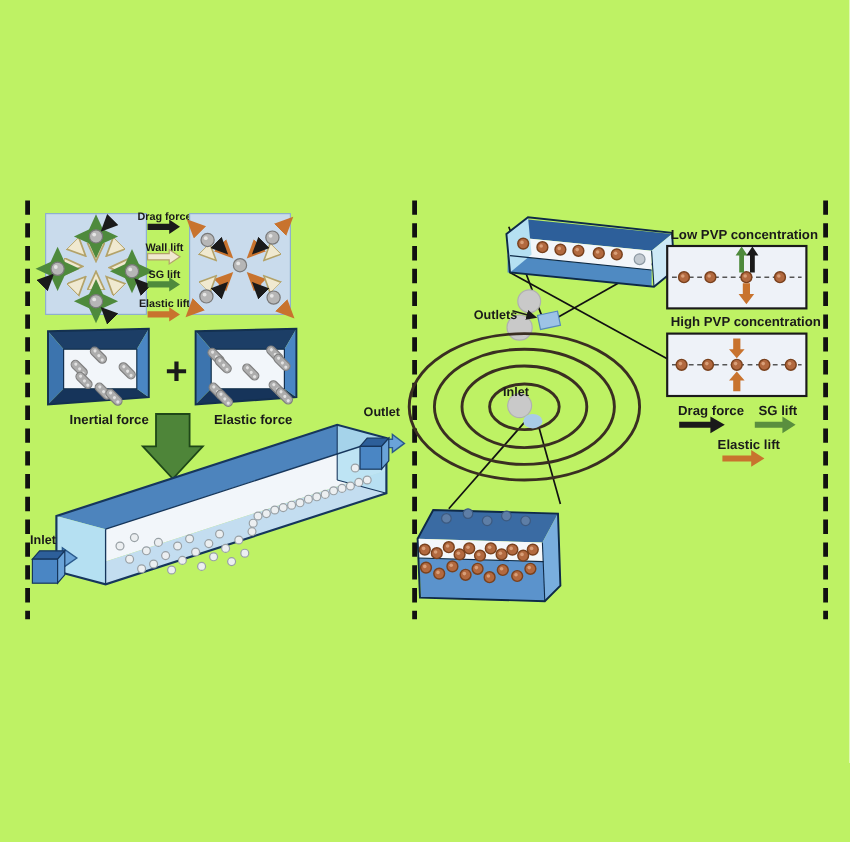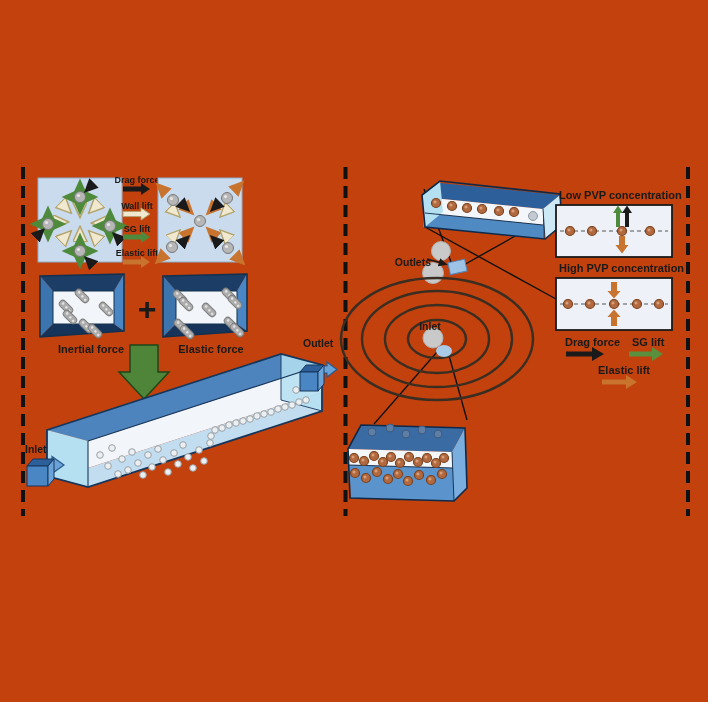--- a/index.html
+++ b/index.html
@@ -1,16 +1,16 @@
 <!DOCTYPE html>
 <html><head>
 <meta charset="utf-8">
 <style>
   html,body{margin:0;padding:0;background:#ffffff;}
-  .stage{position:relative;width:708px;height:702px;background:#c2410c;overflow:hidden;}
+  .stage{position:relative;width:708px;height:702px;background:#bef264;overflow:hidden;}
   svg text{font-family:"Liberation Sans","DejaVu Sans",sans-serif;font-weight:bold;fill:#1a1a1a;}
   .t11{font-size:11px;}
   .t10{font-size:10.5px;}
   .t9{font-size:9px;}
   .t32{font-size:32px;}
 </style>
 </head>
 <body>
 
 <div class="stage">

